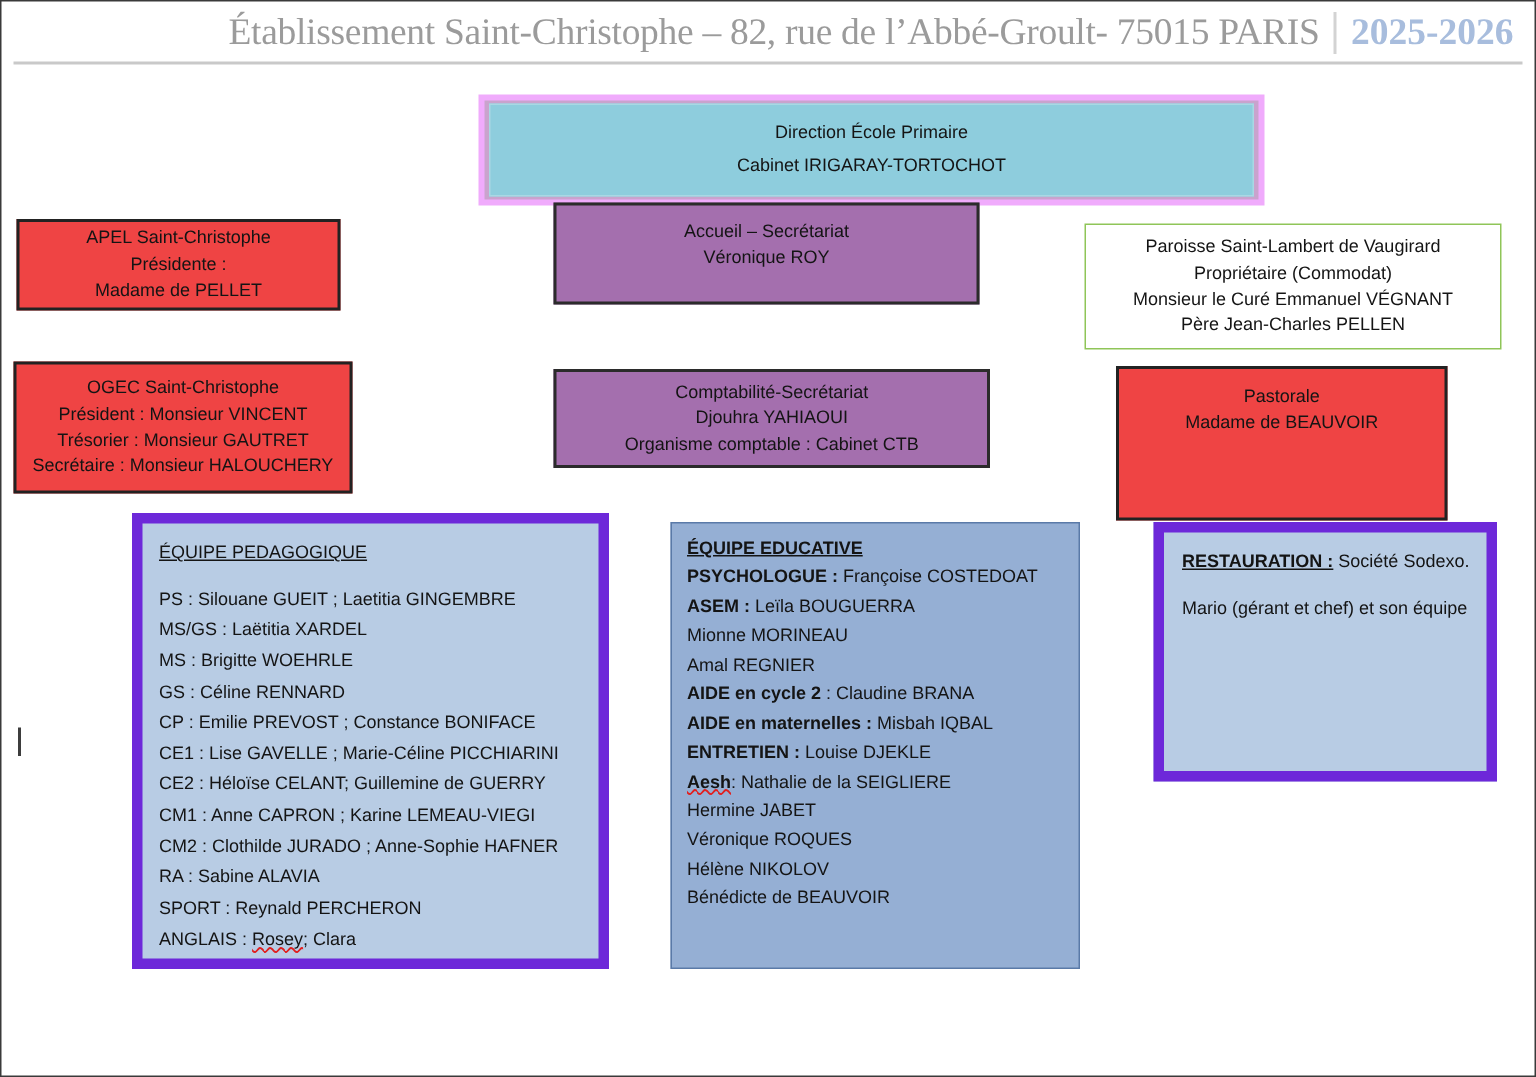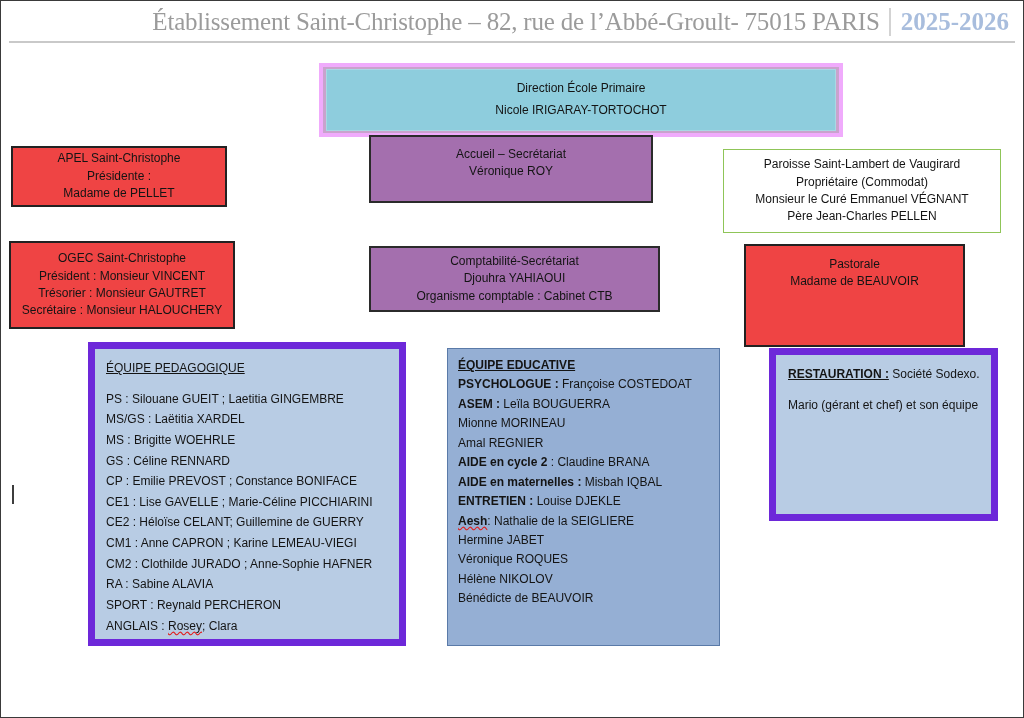--- a/index.html
+++ b/index.html
@@ -194,21 +194,21 @@
     <div id="header-title">Établissement Saint-Christophe – 82, rue de l’Abbé-Groult- 75015 PARIS</div>
     <div id="header-year-wrap">
       <span id="header-year">2025-2026</span>
     </div>
   </div>
 
   <div id="direction-outer">
     <div id="direction-mid">
       <div id="direction-inner">
         <div class="ln">Direction École Primaire</div>
-        <div class="ln">Nicole IRIGARAY-TORTOCHOT</div>
+        <div class="ln">Cabinet IRIGARAY-TORTOCHOT</div>
       </div>
     </div>
   </div>
 
   <div class="box green" style="left:10px; top:145px; width:216px; height:61px; justify-content:center;">
     <div class="ln">APEL Saint-Christophe</div>
     <div class="ln">Présidente :</div>
     <div class="ln">Madame de PELLET</div>
   </div>
 

